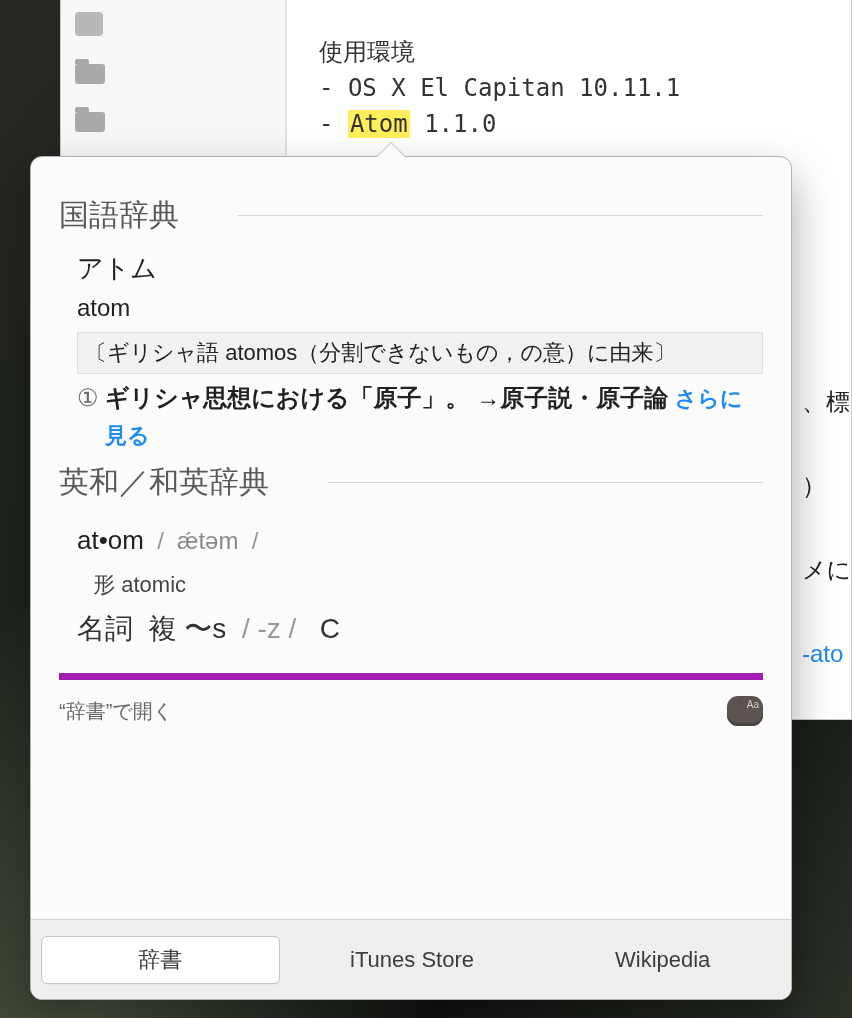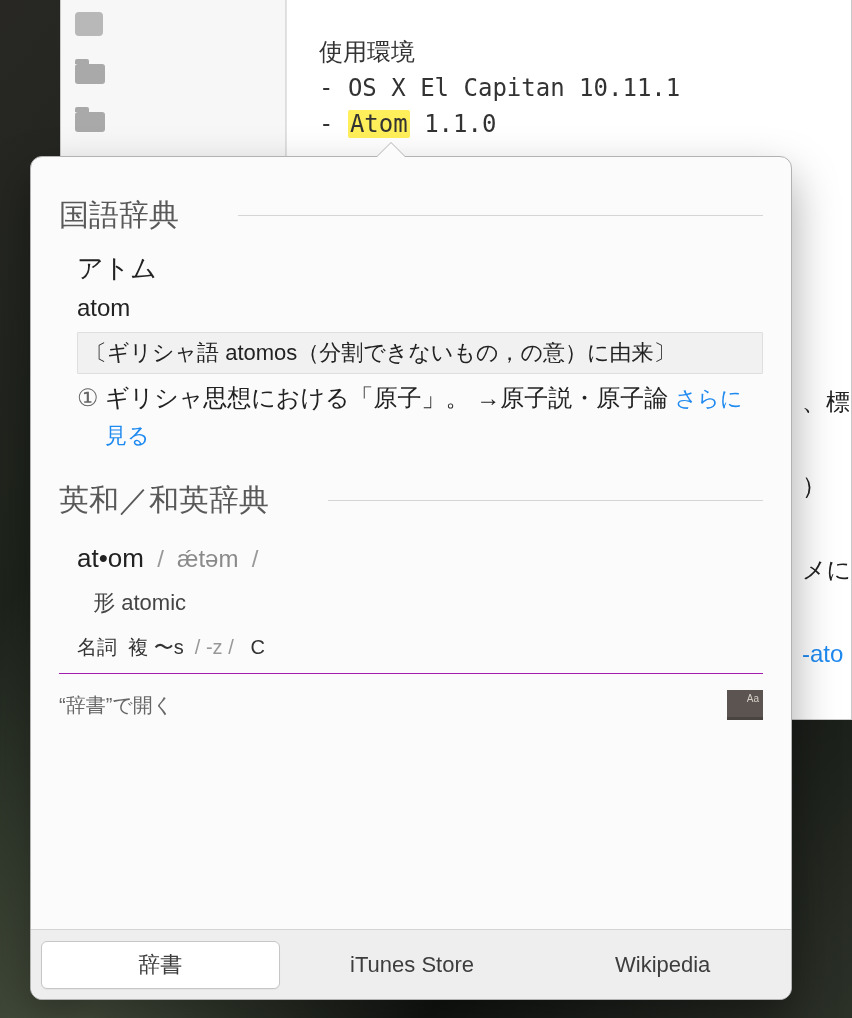--- a/index.html
+++ b/index.html
@@ -123,51 +123,51 @@
     border-radius:1px;
     padding: 2px 7px;
     font-size: 22px;
     margin-bottom:6px;
   }
   .def-row { display:flex; align-items:flex-start; font-size:24px;}
   .circ-num {
     width:28px; flex:0 0 28px;
     color:#666;
   }
-  .def-text { flex:1; }
+  .def-text { flex:1;font-weight:bold; }
   .see-more { color:#1f8af0; font-size:22px; cursor:pointer;}
   .pron-row { font-size:26px; color:#222; margin-bottom:8px;margin-top:19px;}
   .pron-row .slash { color:#999; margin:0 6px; font-size:24px;}
   .pron-row .ipa { color:#8a8a8a; font-size:24px;}
   .sub-ety { font-size:22px; color:#444; margin:2px 0 4px 10px;}
-  .pos-row { font-size:20px; color:#333; margin:8px 0; }
+  .pos-row { font-size:28px; color:#333; margin:8px 0; }
   .pos-row .grey { color:#989898; }
   .def2-row { font-size:24px; color:#333; }
   .def2-row .num { color:#9a9a9a; margin-right:16px;}
   .def2-row .field { color:#333;}
   .def2-row .bold { font-weight:600;}
   .footer-inline {
-    margin-top:8px;
+    margin-top:26px;
     padding-top:16px;
-    border-top:1px solid #a21caf;
+    border-top:7px solid #a21caf;
     display:flex; justify-content:space-between; align-items:center;
     font-size:20px; color:#666;
   }
   .dict-icon {
     width:36px; height:30px;
     background:#5b5450;
-    border-radius:0;
+    border-radius:11px;
     position:relative;
     display:flex; align-items:flex-start; justify-content:flex-end;
     color:#d7cfc7; font-size:10px; padding:3px 4px;
     box-shadow: inset 0 -3px 0 #4a4440;
   }
   .tab-bar {
     position:absolute; left:0; right:0; bottom:0;
-    height:70px;
+    height:80px;
     display:flex;
     border-top:1px solid #d3d3d3;
     background:#eeeeee;
     border-radius:0 0 12px 12px;
     align-items:center;
     padding:10px;
     gap:14px;
   }
   .tab {
     flex:1;
@@ -235,21 +235,21 @@
       <div class="etymology-box">〔ギリシャ語 atomos（分割できないもの，の意）に由来〕</div>
       <div class="def-row">
         <div class="circ-num">①</div>
         <div class="def-text">
           <span>ギリシャ思想における「原子」。 →原子説・原子論</span>
           <span class="see-more">さらに見る</span>
         </div>
       </div>
     </div>
 
-    <div class="section-head" style="margin-top:26px;">
+    <div class="section-head" style="margin-top:8px;">
       <span class="title">英和／和英辞典</span>
       <span class="rule"></span>
     </div>
     <div class="entry">
       <div class="pron-row">
         <span>at•om</span>
         <span class="slash">/</span>
         <span class="ipa">ǽtəm</span>
         <span class="slash">/</span>
       </div>

